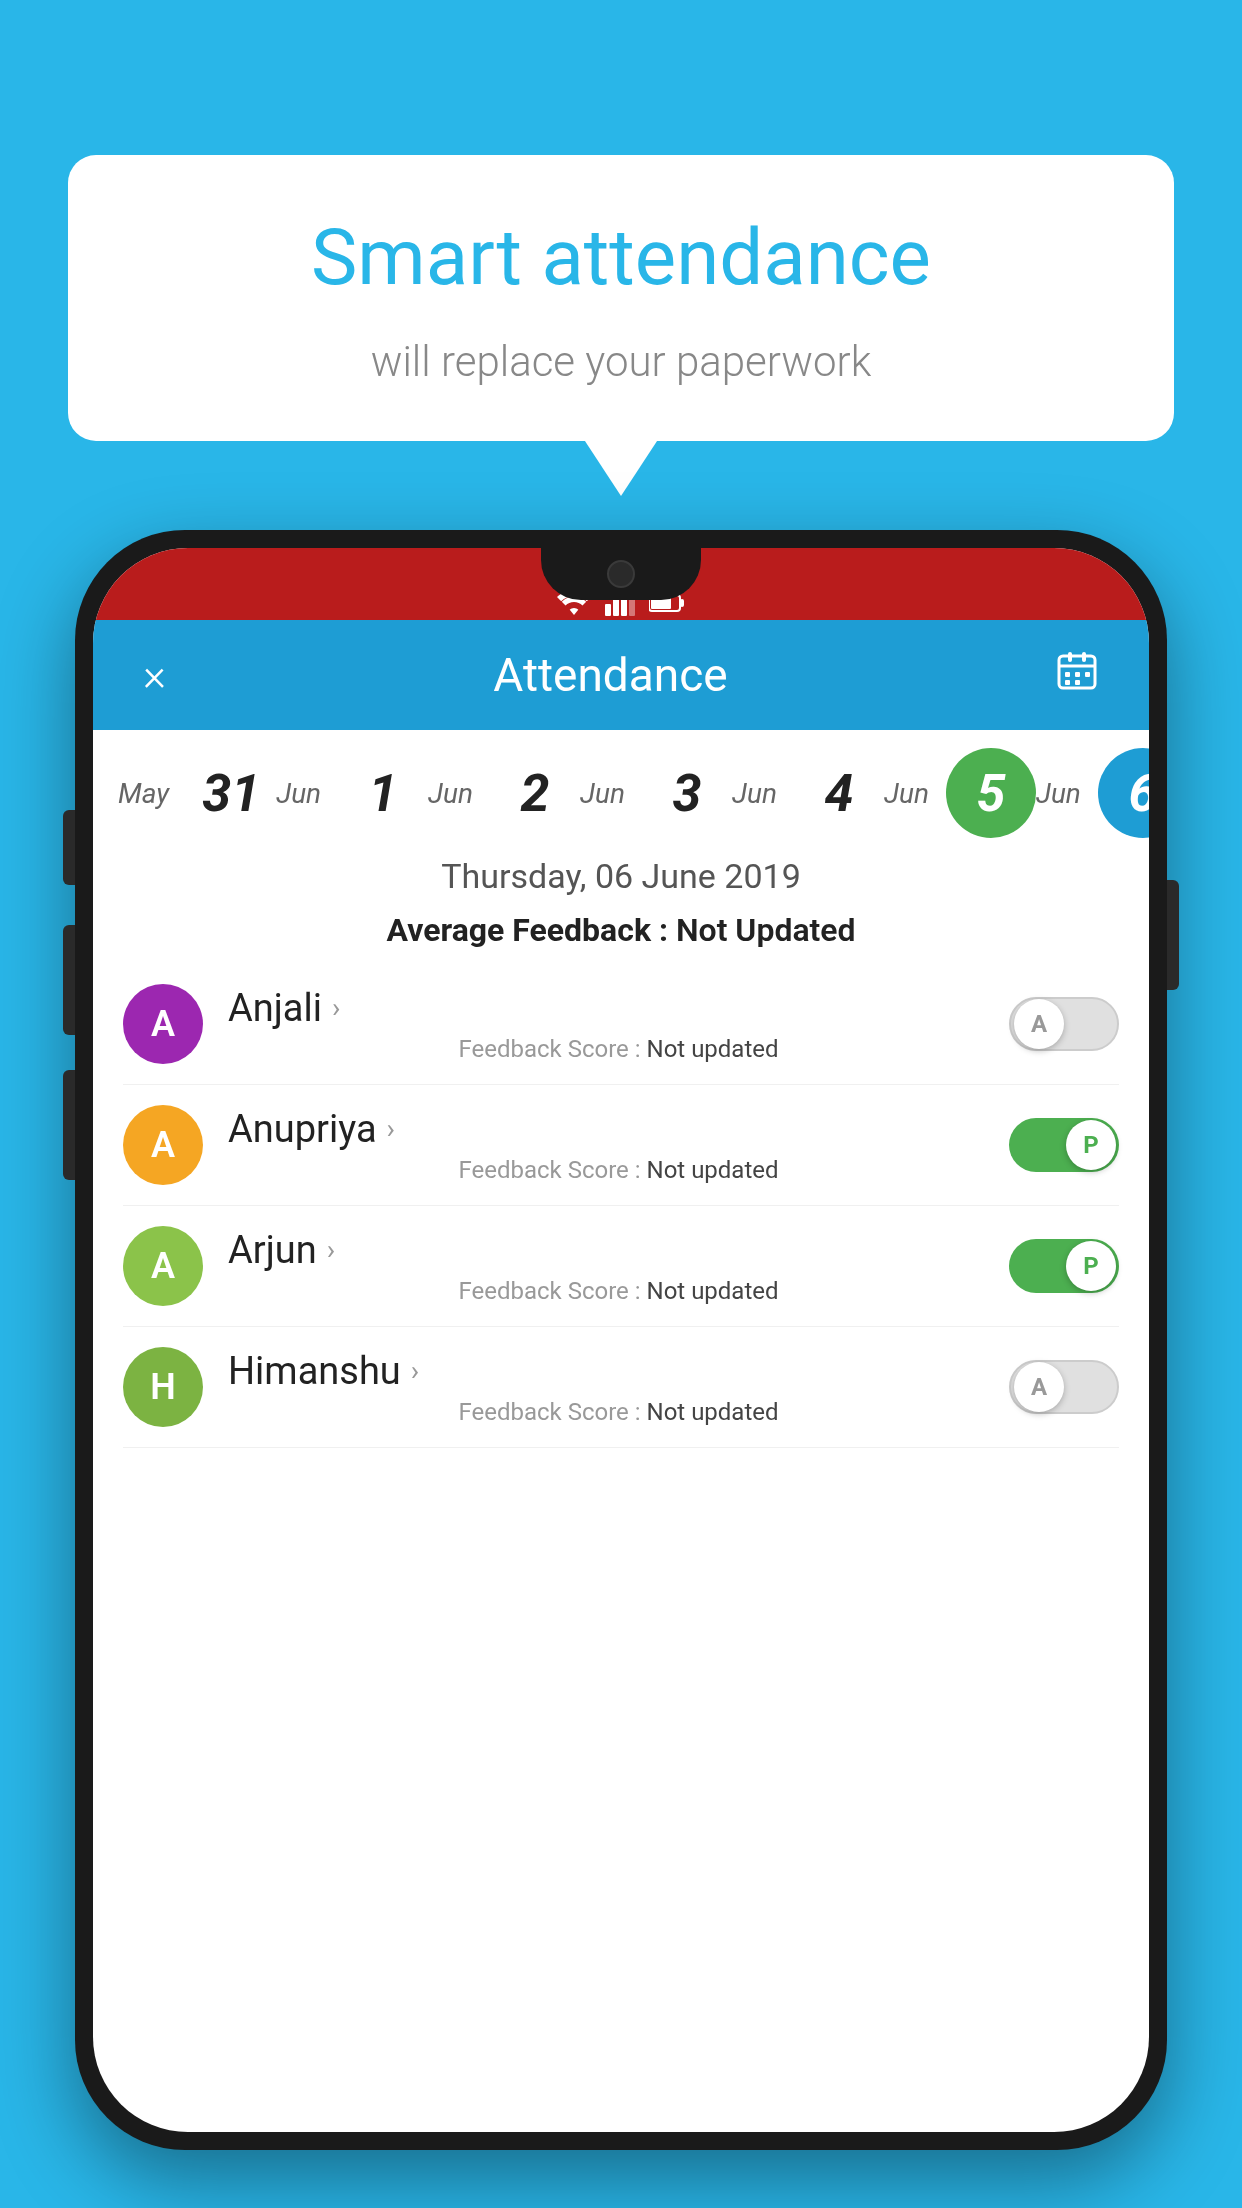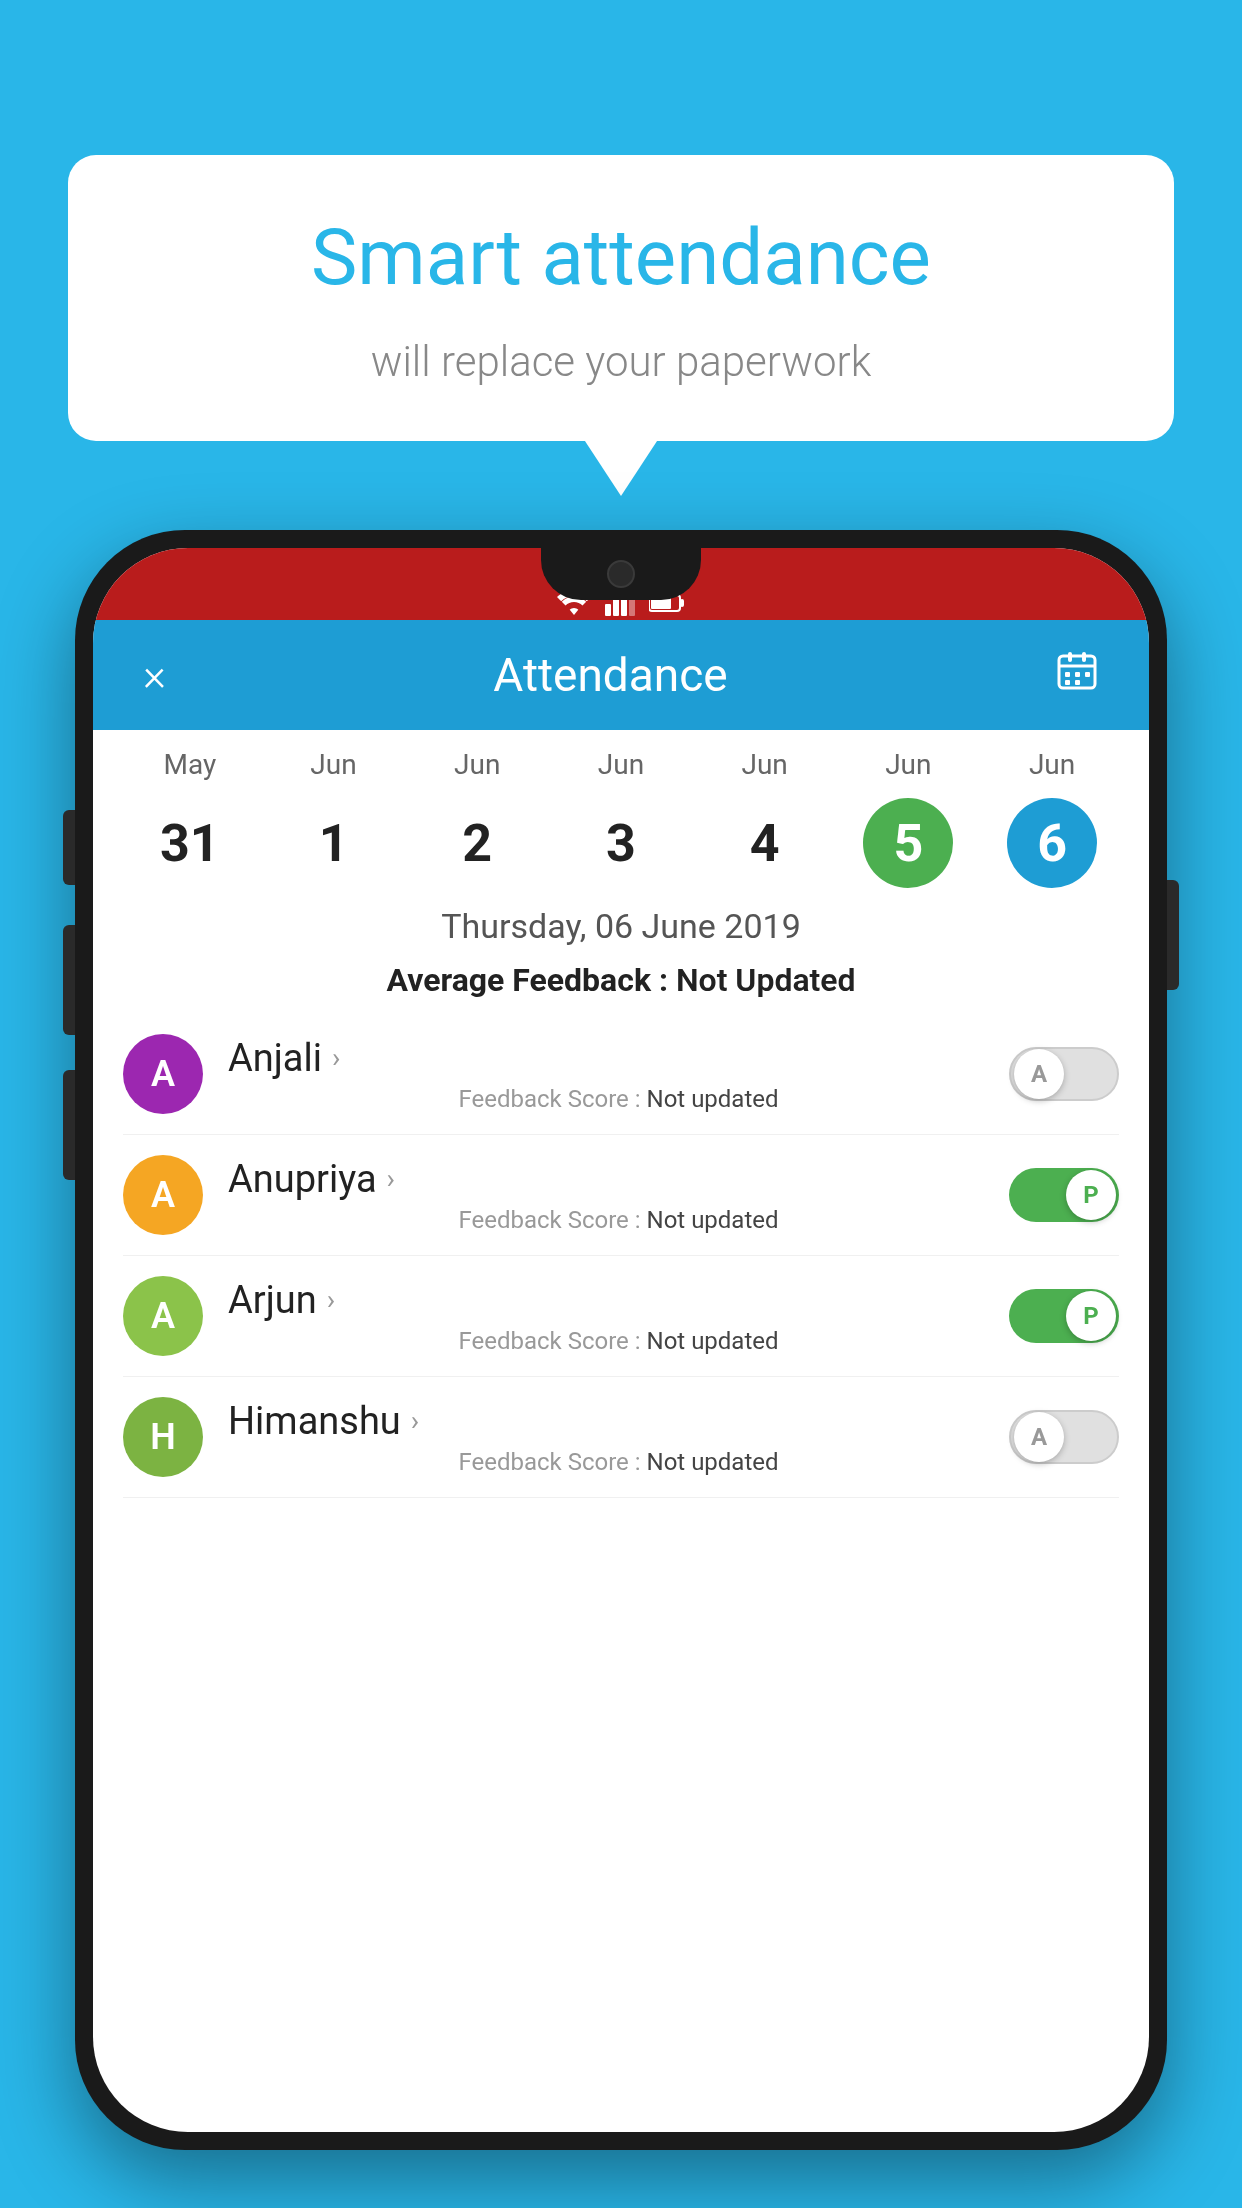--- a/index.html
+++ b/index.html
@@ -185,23 +185,24 @@
 
     
     .calendar-row {
       display: flex;
       justify-content: space-around;
       padding: 18px 25px 0;
     }
 
     .cal-day {
       display: flex;
-      flex-direction: column;
+      flex-direction: row;
       align-items: center;
       gap: 17px;
+      font-style: italic;
     }
 
     .cal-month {
       font-size: 28px;
       color: #666;
       font-weight: 400;
     }
 
     .cal-num {
       font-size: 52px;

